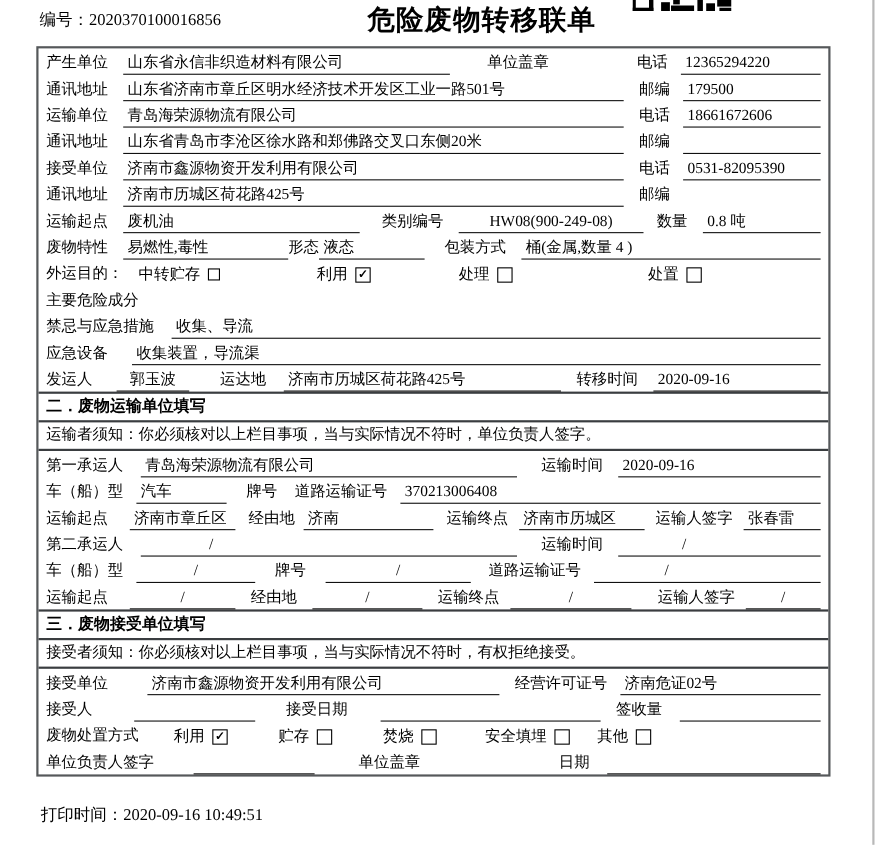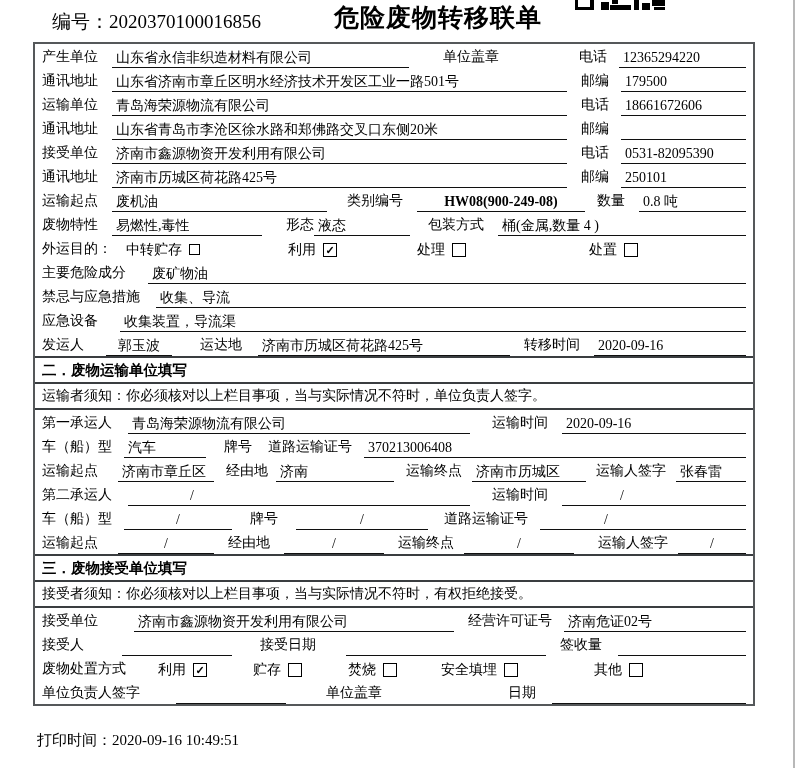--- a/index.html
+++ b/index.html
@@ -2,21 +2,21 @@
 <html><head>
 <meta charset="utf-8">
 <style>
   html,body{margin:0;padding:0;}
   body{
     width:796px;height:768px;position:relative;overflow:hidden;
     background:#ffffff;color:#000;
     font-family:"Liberation Serif","DejaVu Serif",serif;
   }
   .hdr{position:relative;height:42px;}
-  .serial{position:absolute;left:36px;top:9px;font-size:19px;white-space:nowrap;margin-left:16px;}
+  .serial{position:absolute;left:36px;top:9px;font-size:15px;white-space:nowrap;}
   .doc-title{
     position:absolute;left:calc(50% + 40px);transform:translateX(-50%);
     top:1px;font-size:25px;font-weight:bold;letter-spacing:1px;white-space:nowrap;
   }
   .qr{position:absolute;left:575px;top:0;}
   .right-edge{position:absolute;right:1px;top:0;width:2px;height:768px;background:#b8b8b8;}
 
   .form{
     position:absolute;left:33px;top:42px;width:722px;
     border:2px solid #55585a;box-sizing:border-box;background:#fff;
@@ -27,21 +27,21 @@
     padding-left:7px;border-bottom:2px solid #3a3d40;
   }
   .notice{
     height:24px;line-height:24px;font-size:14px;padding-left:7px;
     border-bottom:2px solid #3a3d40;white-space:nowrap;
   }
   .row{
     display:flex;align-items:flex-end;height:24px;padding:0 7px;
     font-size:14px;box-sizing:border-box;
   }
-  .lbl{line-height:21px;white-space:nowrap;flex:0 0 auto;font-family:Liberation Mono, monospace;}
+  .lbl{line-height:21px;white-space:nowrap;flex:0 0 auto;}
   .u{
     border-bottom:1px solid #101010;height:20px;line-height:20px;
     white-space:nowrap;padding:0 4px;box-sizing:border-box;flex:0 0 auto;
     overflow:hidden;
   }
   .grow{flex:1 1 auto;}
   .opt{display:flex;align-items:center;height:21px;flex:0 0 auto;}
   .olbl{white-space:nowrap;}
   .cb{
     display:inline-block;width:12px;height:12px;border:1.5px solid #000;
@@ -108,36 +108,35 @@
       <span class="lbl">接受单位</span>
       <span class="u" style="width:455px;margin-left:14px;">济南市鑫源物资开发利用有限公司</span>
       <span class="lbl" style="margin-left:14px;">电话</span>
       <span class="u grow" style="margin-left:12px;">0531-82095390</span>
     </div>
 
     <div class="row">
       <span class="lbl">通讯地址</span>
       <span class="u" style="width:455px;margin-left:14px;">济南市历城区荷花路425号</span>
       <span class="lbl" style="margin-left:14px;">邮编</span>
-      <span class="u grow" style="margin-left:12px;">250101</span>
     </div>
 
     <div class="row">
       <span class="lbl">运输起点</span>
       <span class="u" style="width:215px;margin-left:14px;">废机油</span>
       <span class="lbl" style="margin-left:20px;">类别编号</span>
-      <span class="u" style="width:168px;margin-left:14px;text-align:center;font-weight:bold;">HW08(900-249-08)</span>
+      <span class="u" style="width:168px;margin-left:14px;text-align:center;">HW08(900-249-08)</span>
       <span class="lbl" style="margin-left:12px;">数量</span>
       <span class="u grow" style="margin-left:14px;">0.8 吨</span>
     </div>
 
     <div class="row">
       <span class="lbl">废物特性</span>
       <span class="u" style="width:150px;margin-left:14px;">易燃性,毒性</span>
-      <span class="lbl" style="margin-left:24px;">形态</span>
+      <span class="lbl" style="">形态</span>
       <span class="u" style="width:96px;">液态</span>
       <span class="lbl" style="margin-left:18px;">包装方式</span>
       <span class="u grow" style="margin-left:14px;">桶(金属,数量 4 )</span>
     </div>
 
     <div class="row">
       <span class="lbl">外运目的：</span>
       <span class="opt" style="margin-left:14px;">
         <span class="olbl">中转贮存</span>
         <span class="cb small">
@@ -159,21 +158,20 @@
       <span class="opt" style="margin-left:123px;">
         <span class="olbl">处置</span>
         <span class="cb">
             <i></i>
           </span>
       </span>
     </div>
 
     <div class="row">
       <span class="lbl">主要危险成分</span>
-      <span class="u grow" style="margin-left:22px;">废矿物油</span>
     </div>
 
     <div class="row">
       <span class="lbl">禁忌与应急措施</span>
       <span class="u grow" style="margin-left:16px;">收集、导流</span>
     </div>
 
     <div class="row">
       <span class="lbl">应急设备</span>
       <span class="u grow" style="margin-left:22px;">收集装置，导流渠</span>
@@ -286,21 +284,21 @@
         <span class="cb">
             <i></i>
           </span>
       </span>
       <span class="opt" style="margin-left:44px;">
         <span class="olbl">安全填埋</span>
         <span class="cb">
             <i></i>
           </span>
       </span>
-      <span class="opt" style="margin-left:76px;">
+      <span class="opt" style="margin-left:25px;">
         <span class="olbl">其他</span>
         <span class="cb">
             <i></i>
           </span>
       </span>
     </div>
 
     <div class="row">
       <span class="lbl">单位负责人签字</span>
       <span class="u" style="width:110px;margin-left:36px;"></span>

